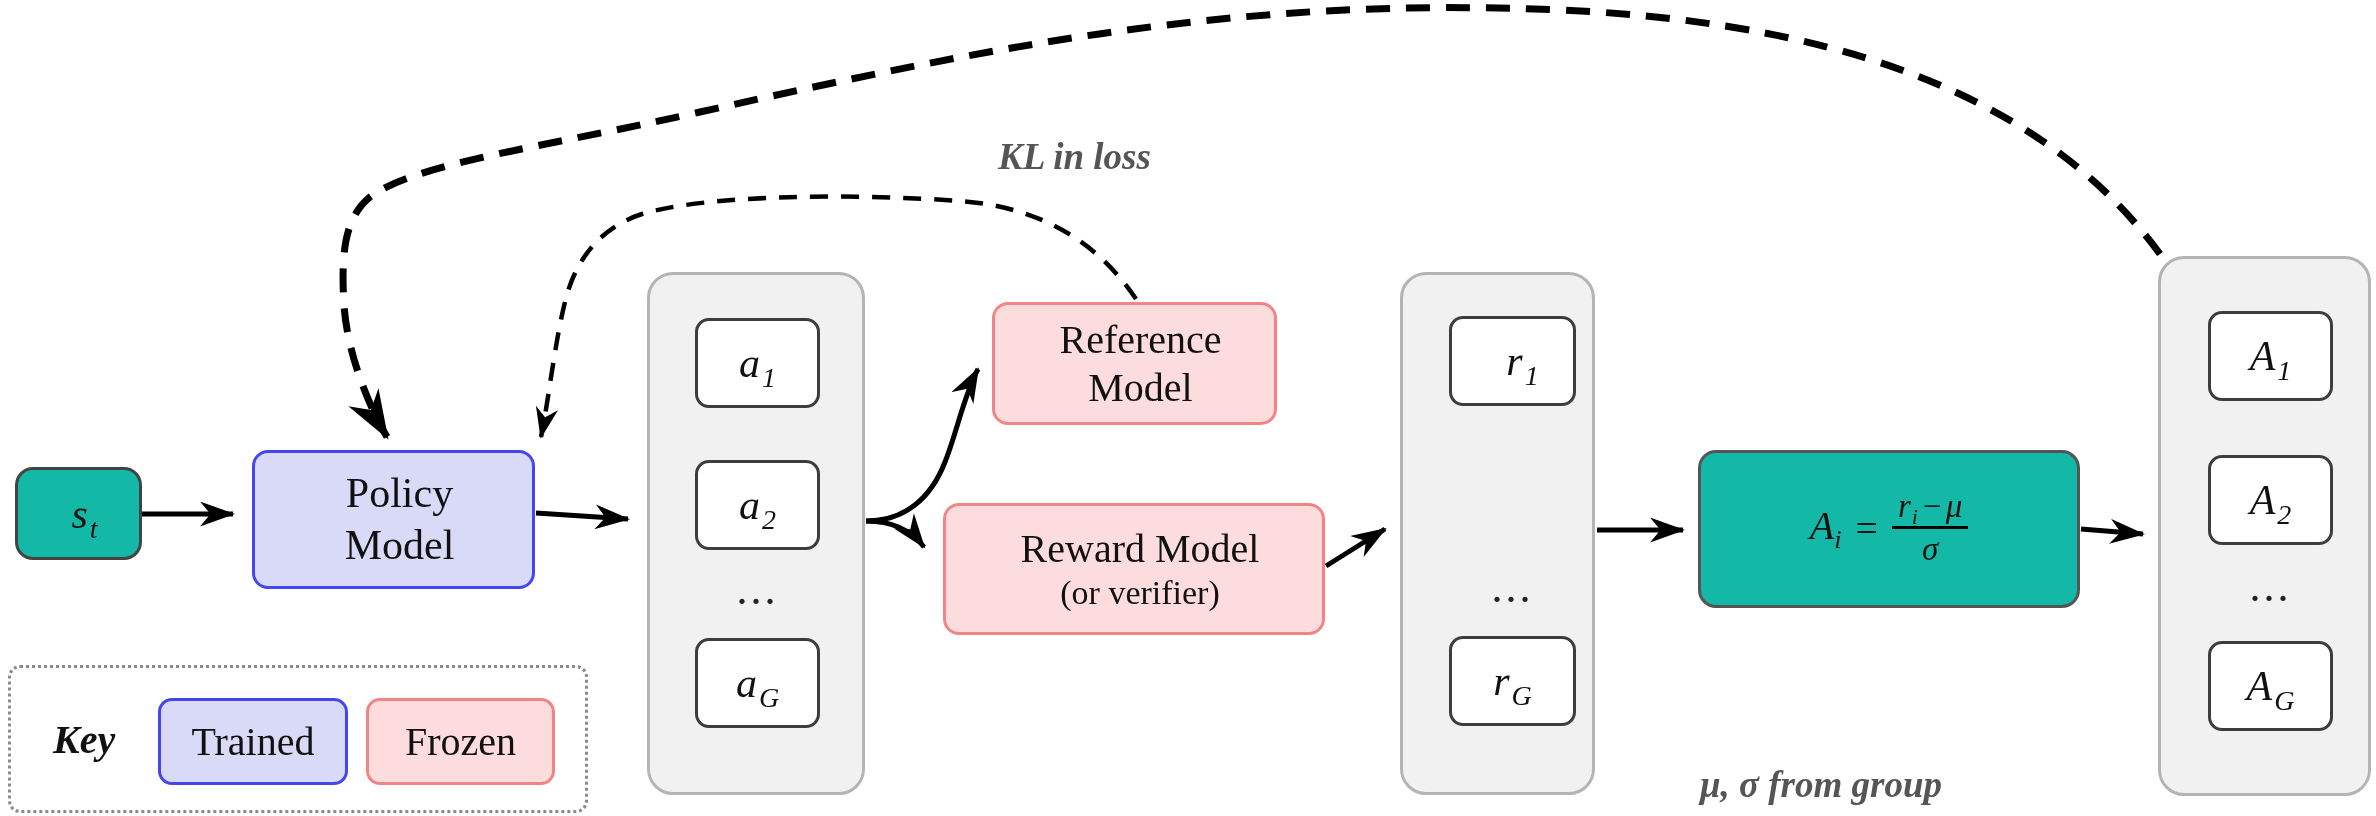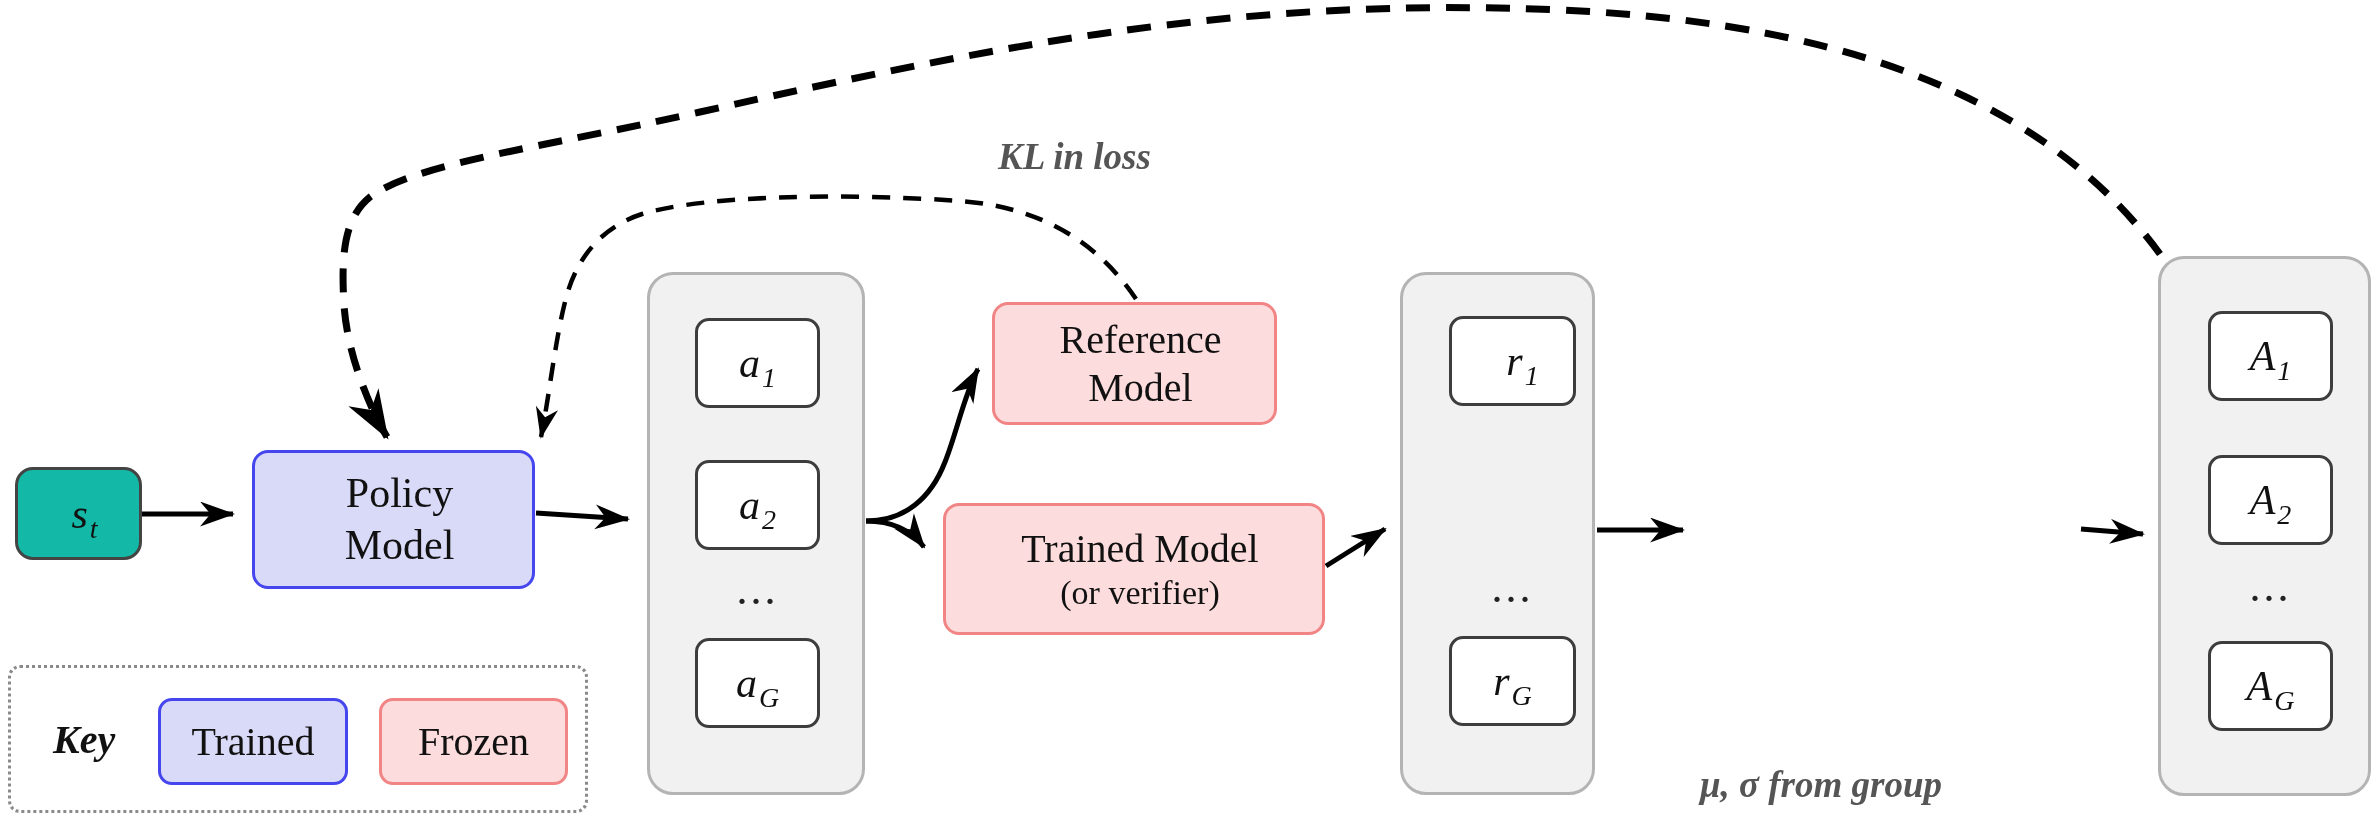--- a/index.html
+++ b/index.html
@@ -88,34 +88,44 @@
   </div>
 
   <div class="node frozen rounded" style="left:992px;top:302px;width:285px;height:123px;">
     <div class="label-md">
       <div>Reference</div>
       <div>Model</div>
     </div>
   </div>
 
   <div class="node frozen rounded" style="left:943px;top:503px;width:382px;height:132px;">
-    <div class="label-md">Trained Model</div>
+    <div class="label-md">Reward Model</div>
     <div class="label-sm">(or verifier)</div>
   </div>
 
   <div class="node groupbox" style="left:1400px;top:272px;width:195px;height:523px;">
     <div class="itembox" style="left:46px;top:41px;width:127px;padding-left:20px;">
       <span class="math"><span>r</span><sub>1</sub></span>
     </div>
     <div class="dots" style="left:46px;top:303px;width:127px;">...</div>
     <div class="itembox" style="left:46px;top:361px;width:127px;">
       <span class="math"><span>r</span><sub>G</sub></span>
     </div>
   </div>
 
+  <div class="node plainbox" style="left:1698px;top:450px;width:382px;height:158px;border-radius:18px;border-color:#555;">
+    <div class="formula-row">
+      <span><span>A</span><sub style="font-size:26px;vertical-align:-9px;">i</sub></span>
+      <span class="eq">=</span>
+      <span class="frac">
+        <span class="num"><span>r</span><sub>i</sub> <span>−</span> <span>μ</span></span>
+        <span class="den">σ</span>
+      </span>
+    </div>
+  </div>
 
   <div class="node groupbox" style="left:2158px;top:256px;width:213px;height:540px;">
     <div class="itembox" style="left:47px;top:52px;">
       <span class="math"><span>A</span><sub>1</sub></span>
     </div>
     <div class="itembox" style="left:47px;top:196px;">
       <span class="math"><span>A</span><sub>2</sub></span>
     </div>
     <div class="dots" style="left:47px;top:318px;">...</div>
     <div class="itembox" style="left:47px;top:382px;">
@@ -124,18 +134,18 @@
   </div>
 
   <div class="annotation" style="left:998px;top:135px;">KL in loss</div>
   <div class="annotation" style="left:1700px;top:763px;">μ, σ from group</div>
 
   <div class="node" id="key-box" style="left:8px;top:665px;width:580px;height:148px;">
     <span class="key-title">Key</span>
     <div class="key-chip trained" style="left:147px;top:30px;width:190px;">
       <span>Trained</span>
     </div>
-    <div class="key-chip frozen" style="left:368px;top:30px;width:189px;">
+    <div class="key-chip frozen" style="left:355px;top:30px;width:189px;">
       <span>Frozen</span>
     </div>
   </div>
 
 </div>
 
 </body></html>

